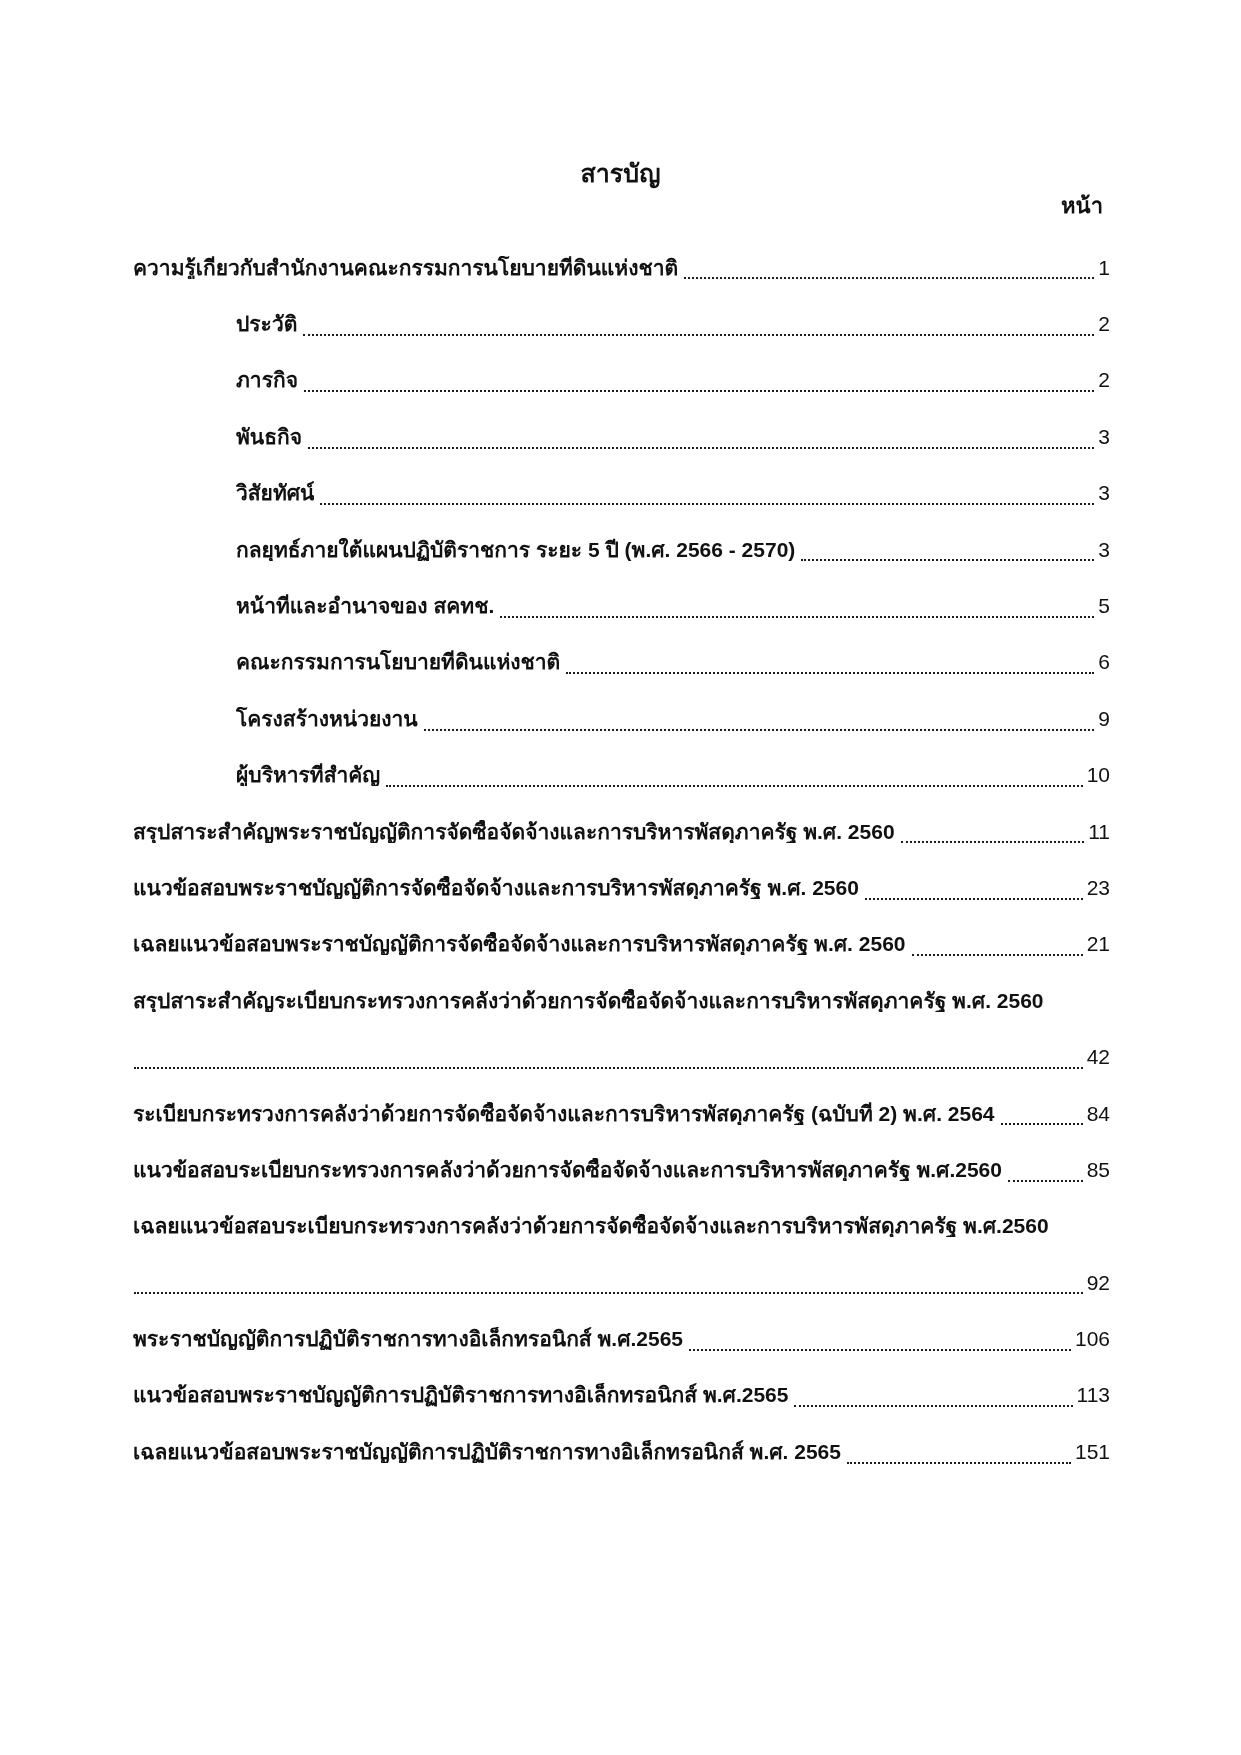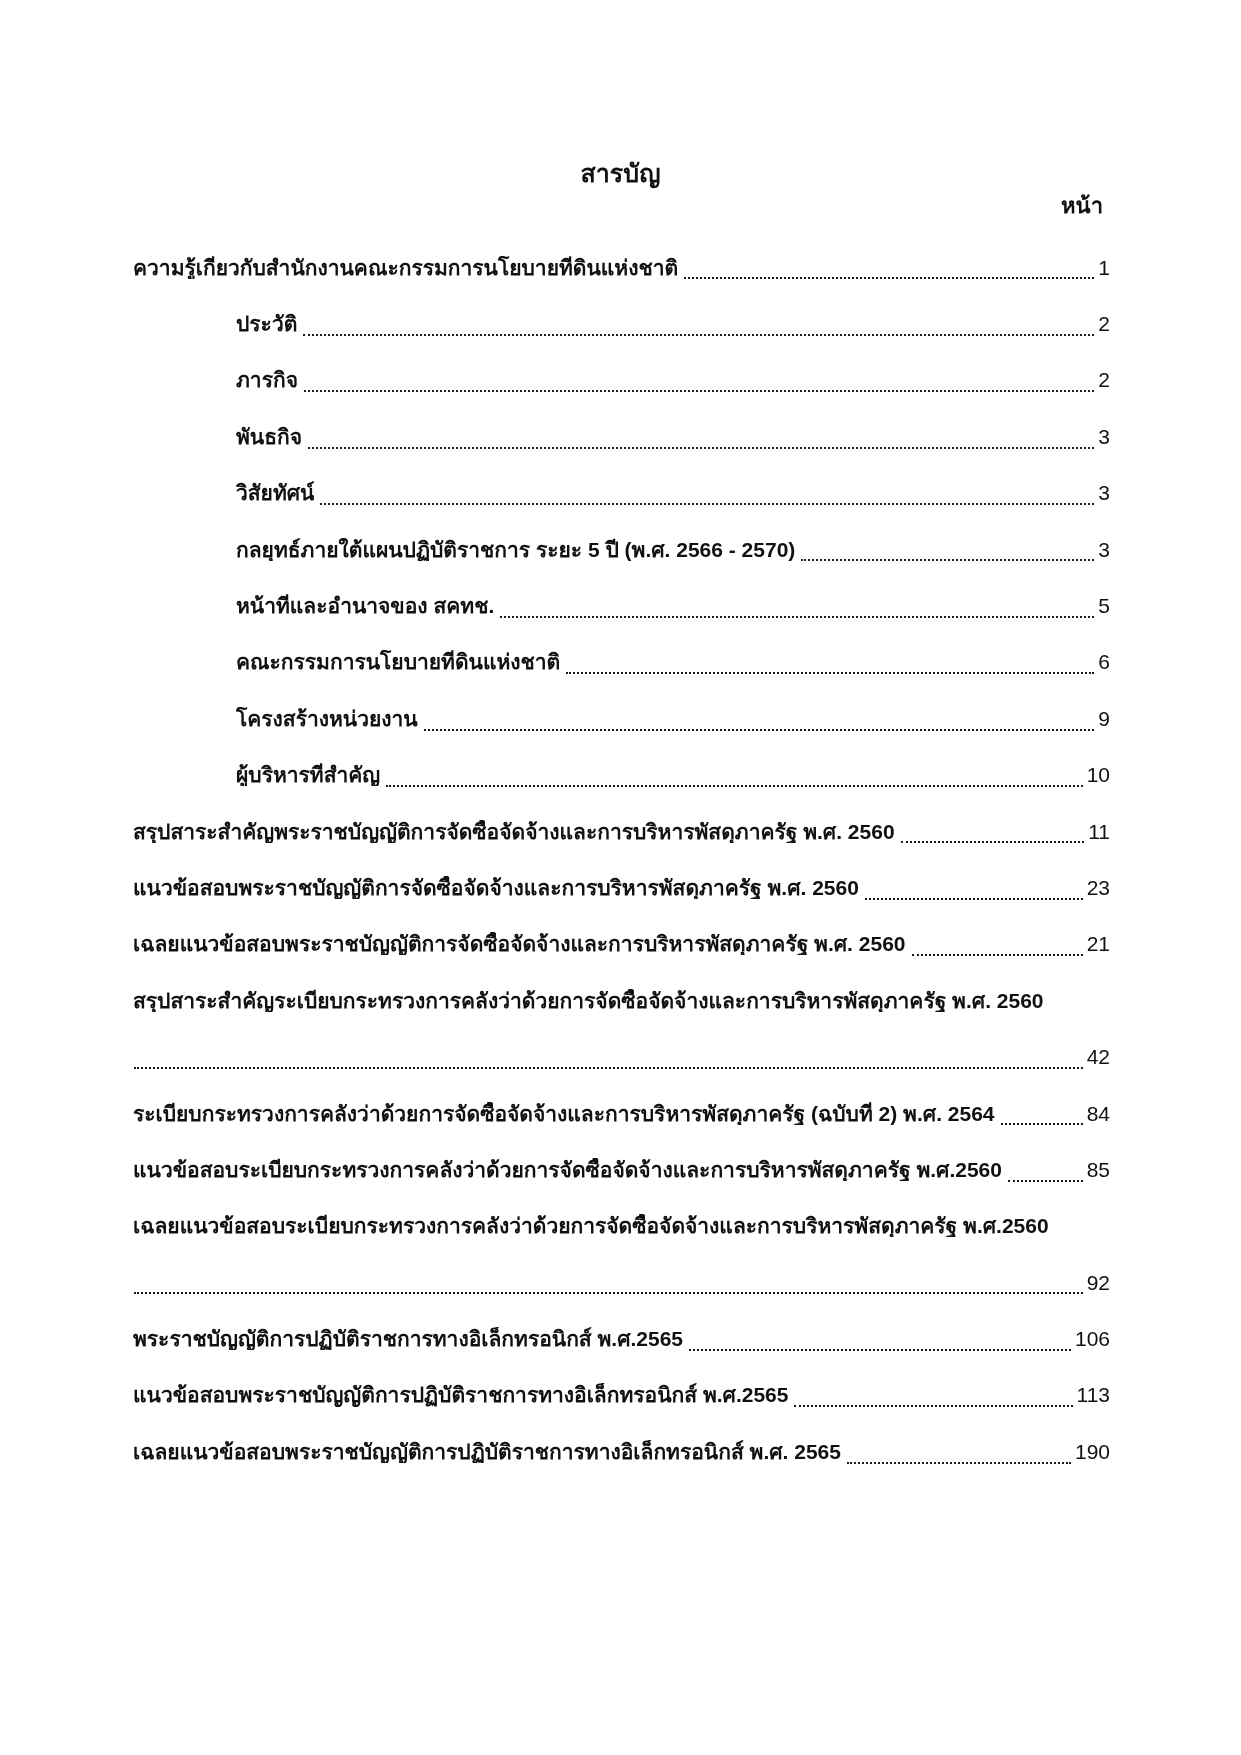--- a/index.html
+++ b/index.html
@@ -220,21 +220,21 @@
 
   <div class="row">
     <span class="label">แนวข้อสอบพระราชบัญญัติการปฏิบัติราชการทางอิเล็กทรอนิกส์ พ.ศ.2565</span>
     <span class="leader"></span>
     <span class="pagenum">113</span>
   </div>
 
   <div class="row">
     <span class="label">เฉลยแนวข้อสอบพระราชบัญญัติการปฏิบัติราชการทางอิเล็กทรอนิกส์ พ.ศ. 2565</span>
     <span class="leader"></span>
-    <span class="pagenum">190</span>
+    <span class="pagenum">151</span>
   </div>
 </div>
 
   <div class="footer-rule" style="background: rgb(68, 114, 196); border-color: rgb(47, 84, 150);"></div>
 
   <div class="logo">
     <svg width="104" height="82" viewBox="0 0 110 86" aria-hidden="true">
       <defs>
         <linearGradient id="redGrad" x1="0" y1="0" x2="0" y2="1">
           <stop offset="0" stop-color="#e4534a"></stop>

